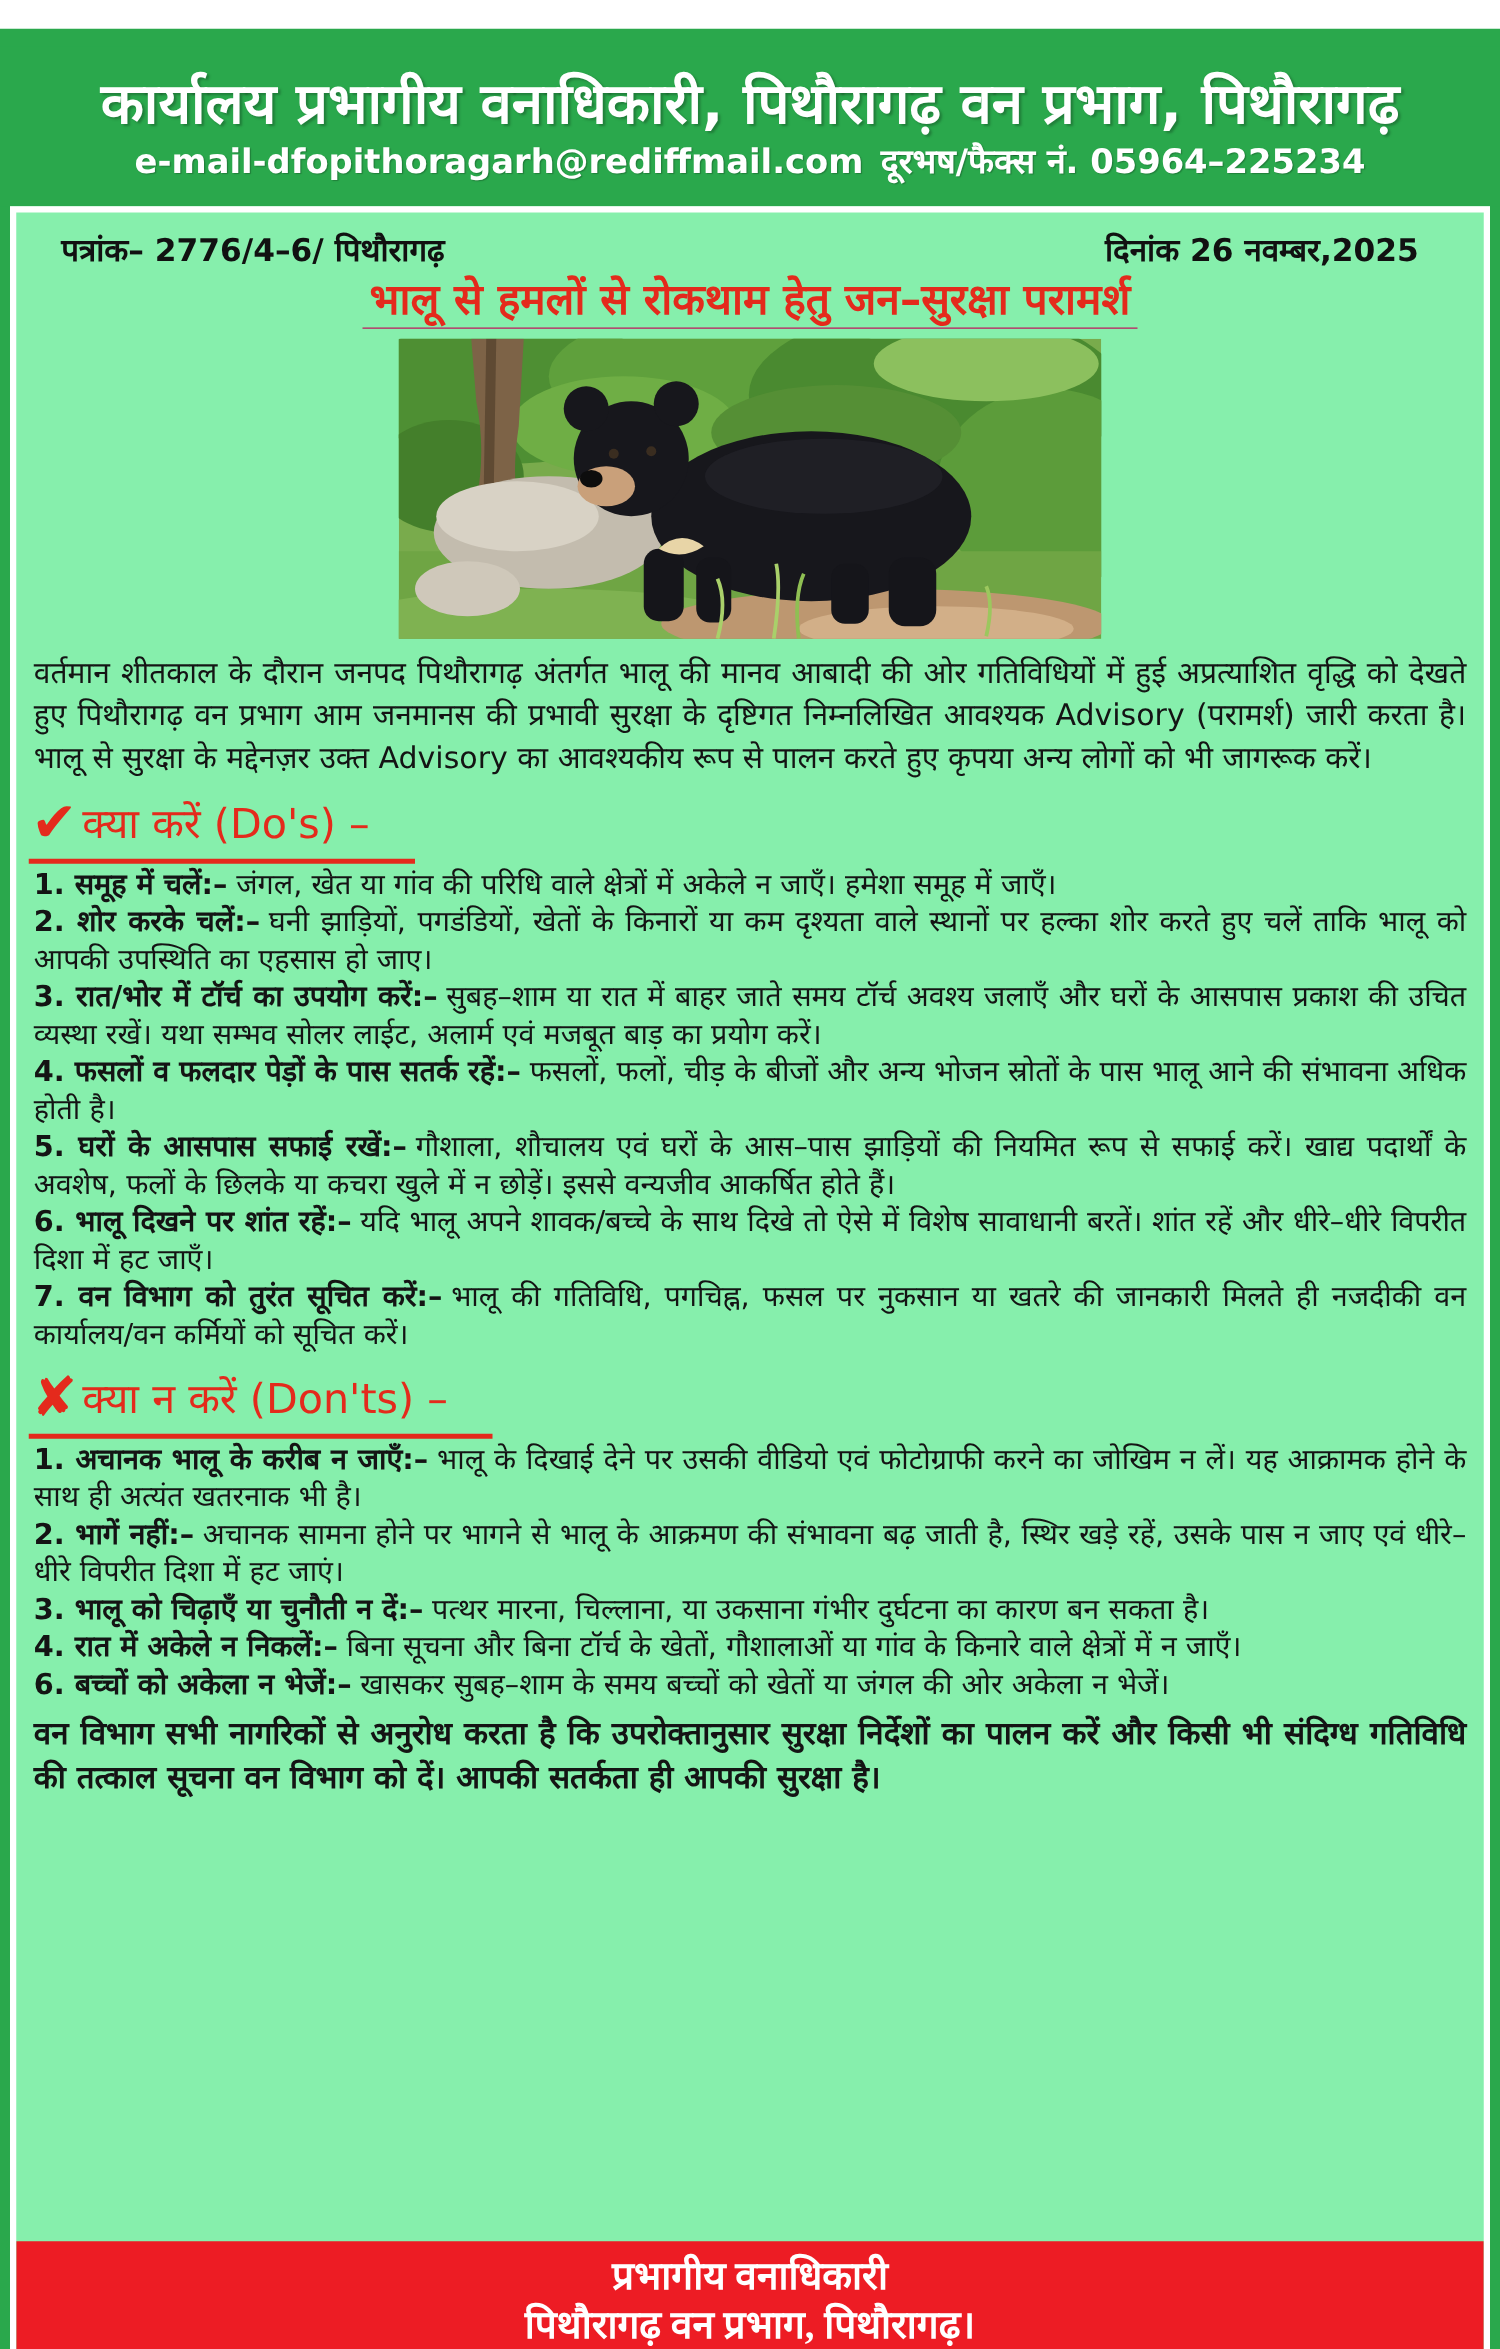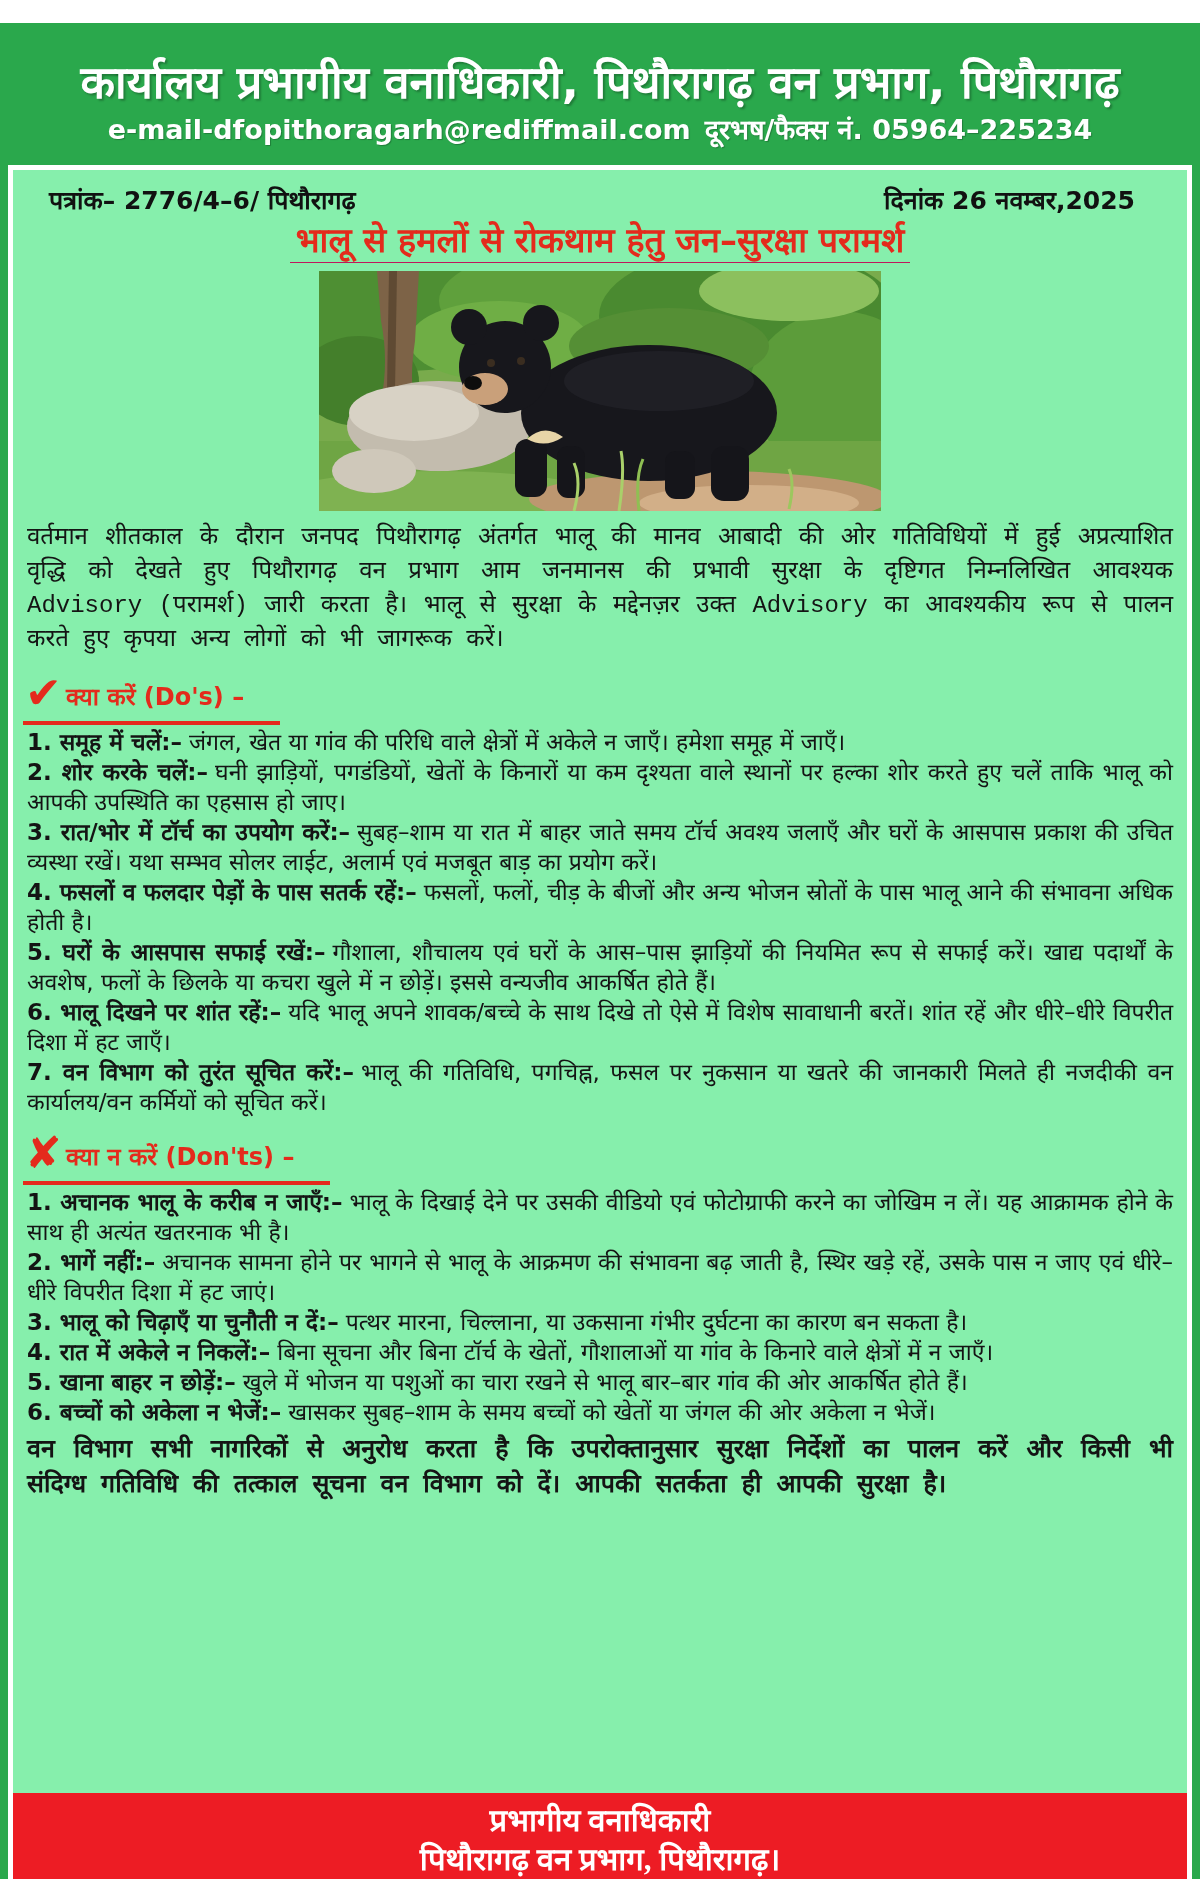--- a/index.html
+++ b/index.html
@@ -49,34 +49,34 @@
     border-bottom:1px solid #be185d; padding:0 6px 2px;
   }
 
   .photo{
     width:562px; height:240px; margin:8px auto 4px;
     display:block;
   }
 
   .intro, .closing{
     padding:0 14px; text-align:justify; color:#141414;
-    font-size:24px; line-height:34px;font-family:Liberation Mono, monospace;
+    font-size:24px; line-height:34px;
   }
   .intro{ margin-top:6px; }
   .closing{ font-weight:bold; font-size:25px; line-height:35px; margin:6px 0 8px; }
 
   .section-heading{ padding:0 10px; margin:10px 0 2px; }
   .heading-inner{
     display:inline-block; border-bottom:4px solid #e42a1c; padding:0 36px 3px 2px;
   }
   .heading-icon{
     color:#e42a1c; font-size:44px; font-weight:bold; margin-right:4px;
     vertical-align:-3px;
   }
-  .heading-text{ color:#e42a1c; font-size:24px; font-weight:bold; }
+  .heading-text{ color:#e42a1c; font-size:33px; font-weight:normal; }
 
   .list p.item{
     padding:0 14px; text-align:justify; color:#141414;
     font-size:23px; line-height:30px;
   }
   .list p.item .lead{ font-weight:bold; margin-right:7px; }
 
   
   .footer-band{
     margin-top:auto;
@@ -191,21 +191,20 @@
     <div class="list">
 
         <p class="item"><span class="lead">1. अचानक भालू के करीब न जाएँ:–</span><span>भालू के दिखाई देने पर उसकी वीडियो एवं फोटोग्राफी करने का जोखिम न लें। यह आक्रामक होने के साथ ही अत्यंत खतरनाक भी है।</span></p>
 
         <p class="item"><span class="lead">2. भागें नहीं:–</span><span>अचानक सामना होने पर भागने से भालू के आक्रमण की संभावना बढ़ जाती है, स्थिर खड़े रहें, उसके पास न जाए एवं धीरे–धीरे विपरीत दिशा में हट जाएं।</span></p>
 
         <p class="item"><span class="lead">3. भालू को चिढ़ाएँ या चुनौती न दें:–</span><span>पत्थर मारना, चिल्लाना, या उकसाना गंभीर दुर्घटना का कारण बन सकता है।</span></p>
 
         <p class="item"><span class="lead">4. रात में अकेले न निकलें:–</span><span>बिना सूचना और बिना टॉर्च के खेतों, गौशालाओं या गांव के किनारे वाले क्षेत्रों में न जाएँ।</span></p>
 
-        <p class="item"><span class="lead">5. खाना बाहर न छोड़ें:–</span><span>खुले में भोजन या पशुओं का चारा रखने से भालू बार–बार गांव की ओर आकर्षित होते हैं।</span></p>
 
         <p class="item"><span class="lead">6. बच्चों को अकेला न भेजें:–</span><span>खासकर सुबह–शाम के समय बच्चों को खेतों या जंगल की ओर अकेला न भेजें।</span></p>
 
       </div>
 
     <p class="closing">वन विभाग सभी नागरिकों से अनुरोध करता है कि उपरोक्तानुसार सुरक्षा निर्देशों का पालन करें और किसी भी संदिग्ध गतिविधि की तत्काल सूचना वन विभाग को दें। आपकी सतर्कता ही आपकी सुरक्षा है।</p>
 
     <div class="footer-band">
       <div>प्रभागीय वनाधिकारी</div>
       <div>पिथौरागढ़ वन प्रभाग, पिथौरागढ़।</div>

